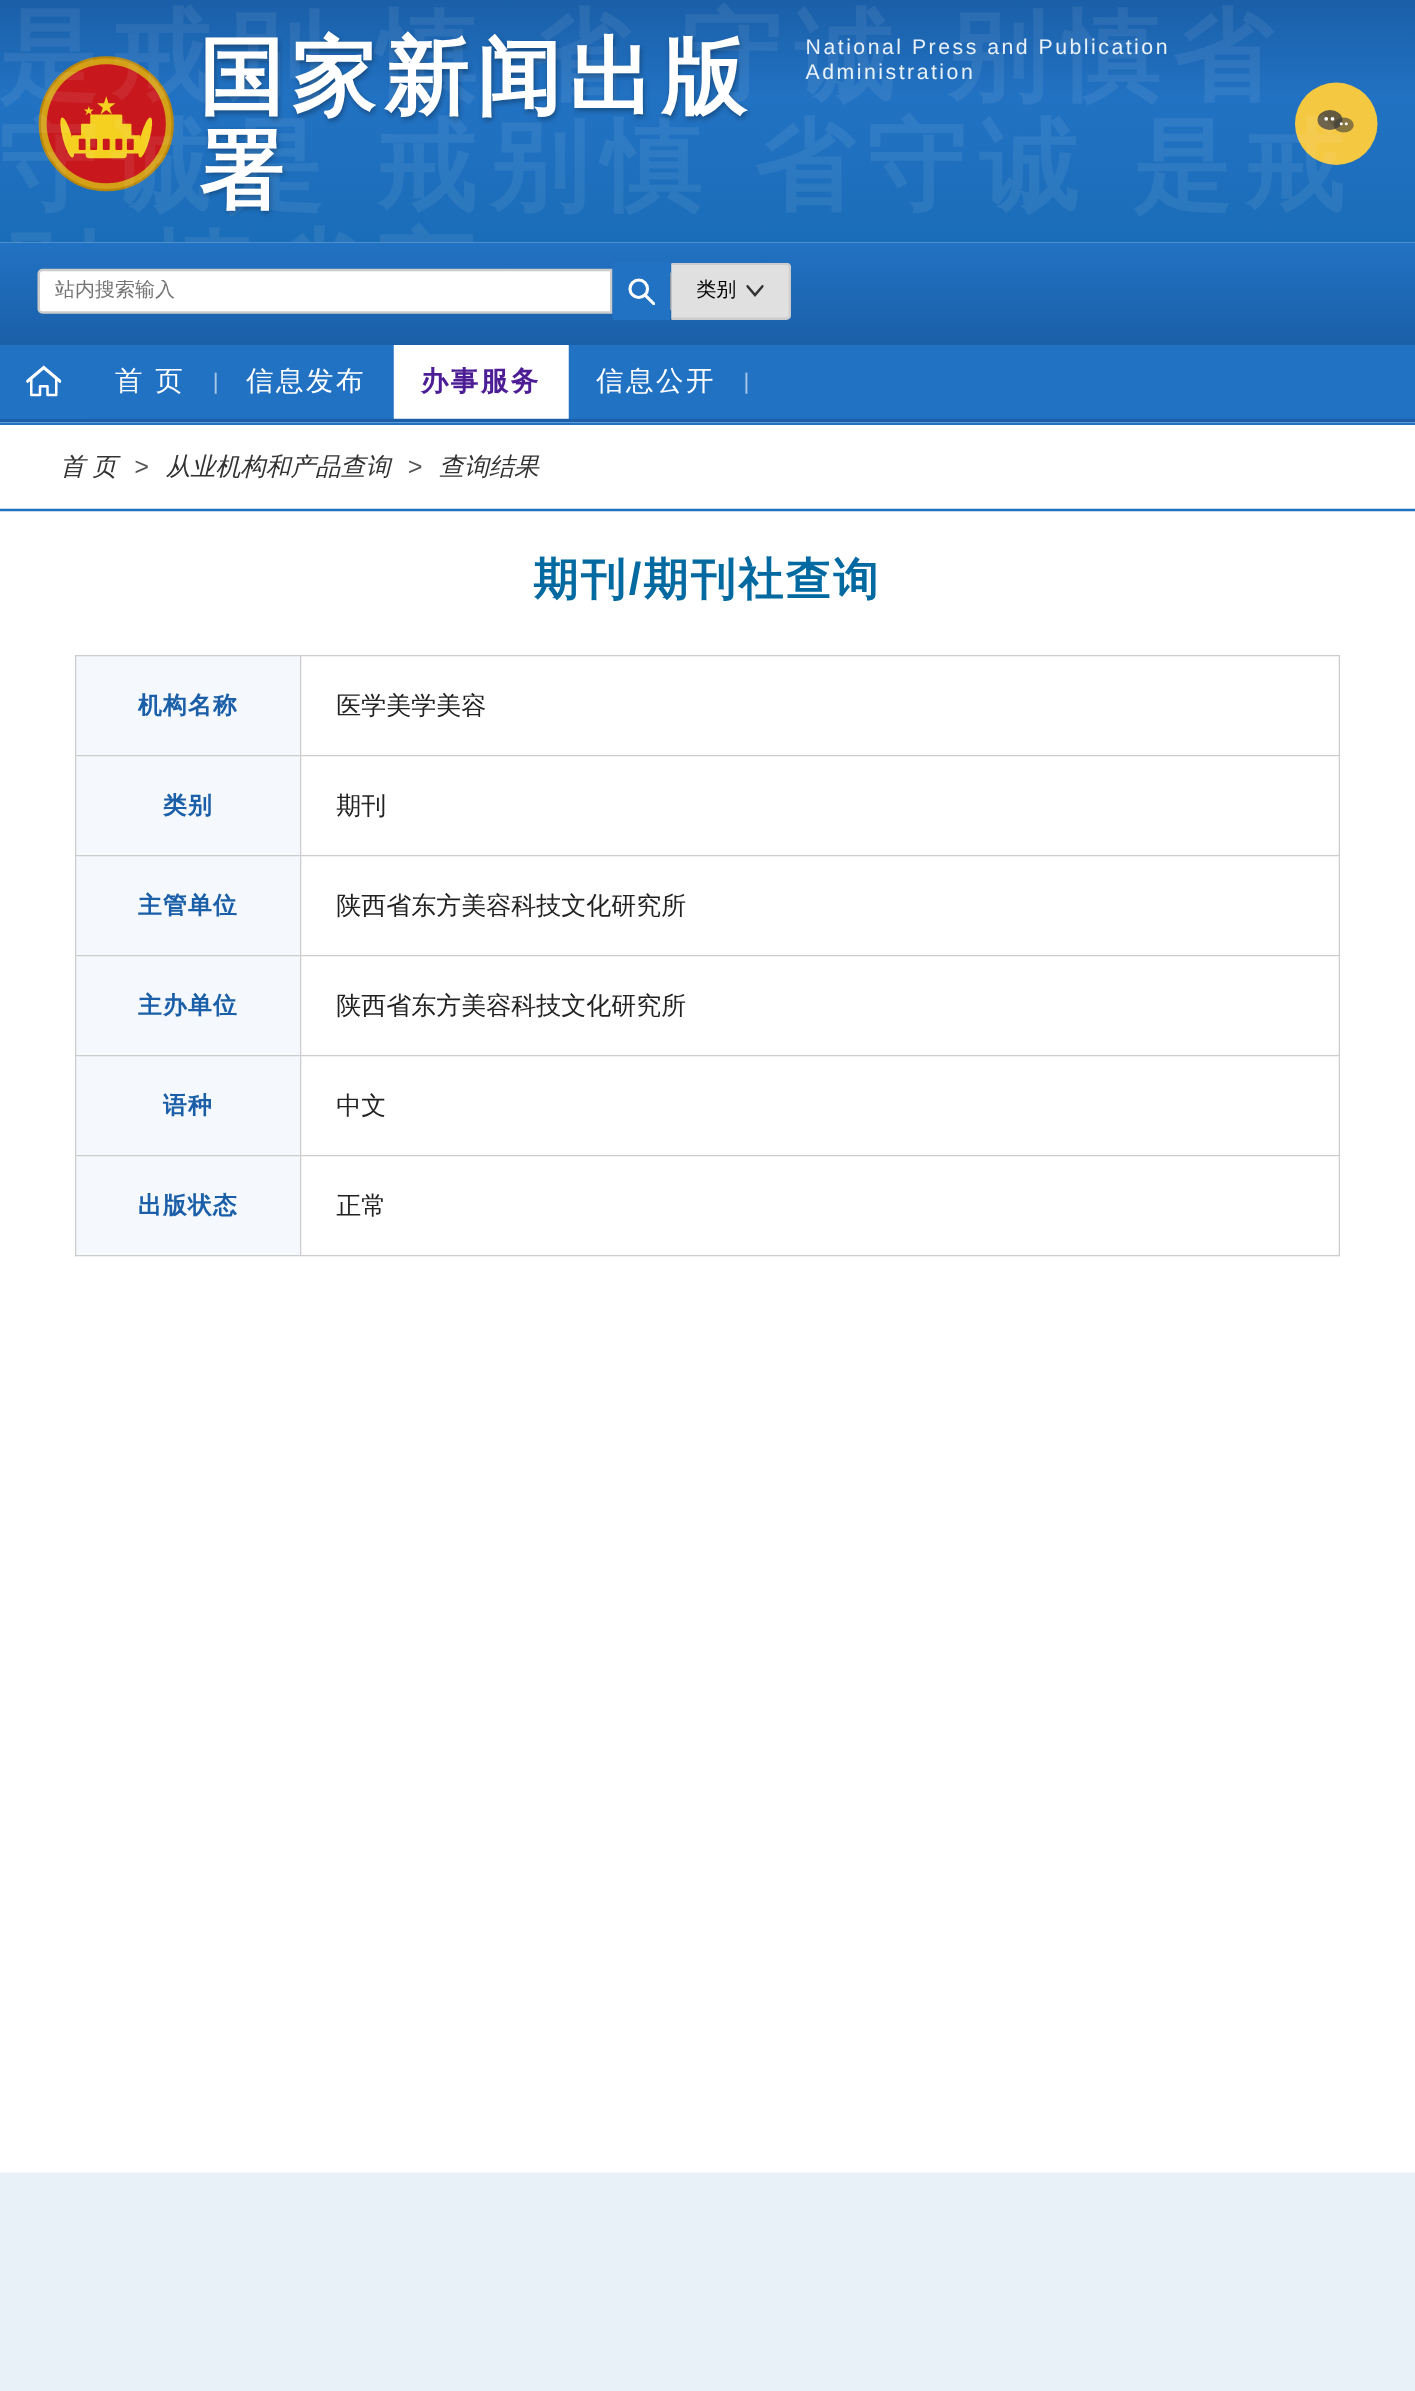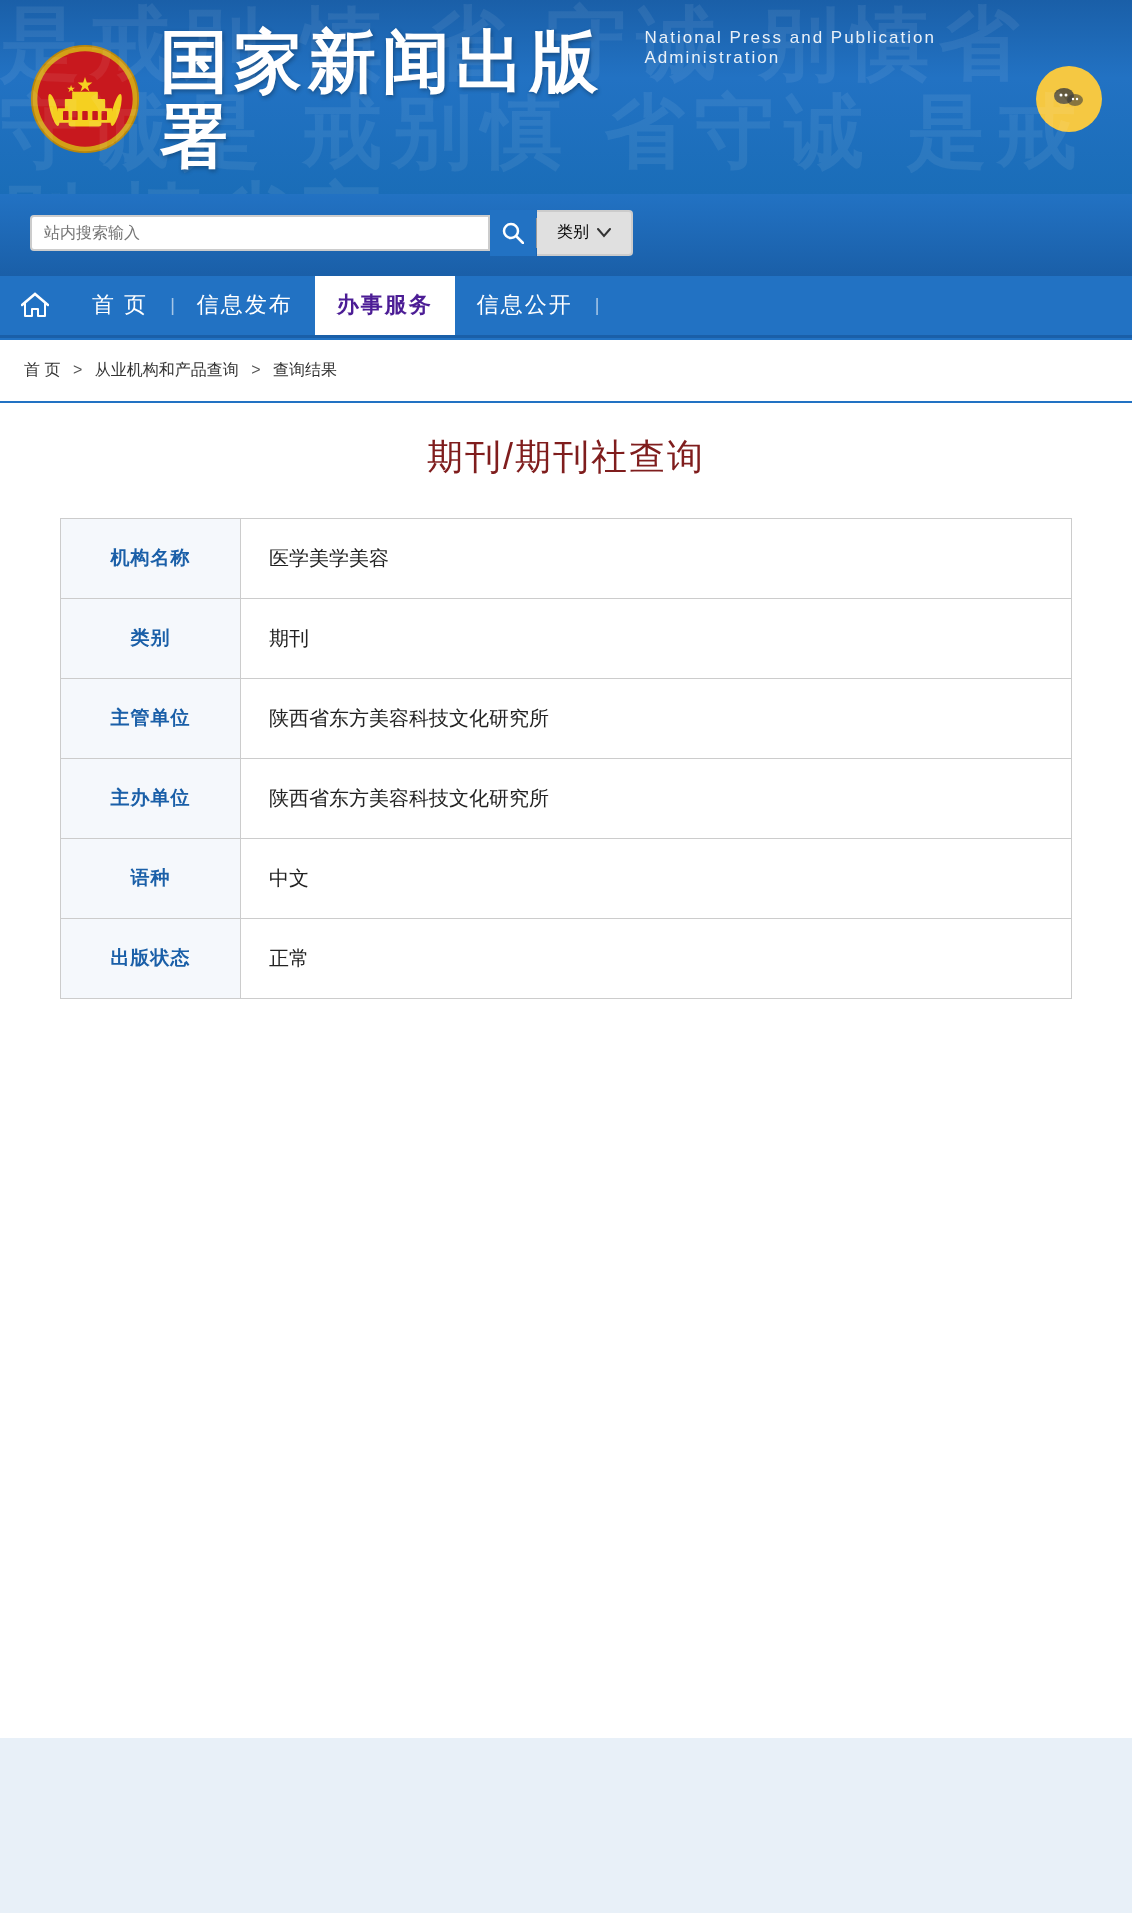--- a/index.html
+++ b/index.html
@@ -198,46 +198,47 @@
     
     .main-content {
       background: #fff;
       margin: 0;
       border-top: 2px solid #2272c3;
       min-height: 1400px;
     }
 
     
     .breadcrumb {
-      padding: 20px 24px;
-      font-size: 16px;
+      padding: 20px 48px;
+      font-size: 20px;
       color: #333;
       border-bottom: 2px solid #2272c3;
+      font-style: italic;
     }
 
     .breadcrumb a {
       color: #333;
       text-decoration: none;
     }
 
     .breadcrumb .separator {
       margin: 0 8px;
       color: #555;
     }
 
     
     .page-body {
       padding: 30px 60px 60px 60px;
     }
 
     .section-title {
       text-align: center;
       font-size: 36px;
-      font-weight: normal;
-      color: #7f1d1d;
+      font-weight: bold;
+      color: #0369a1;
       margin-bottom: 36px;
       letter-spacing: 2px;
     }
 
     
     .info-table {
       width: 100%;
       border-collapse: collapse;
       border: 1px solid #ccc;
     }

